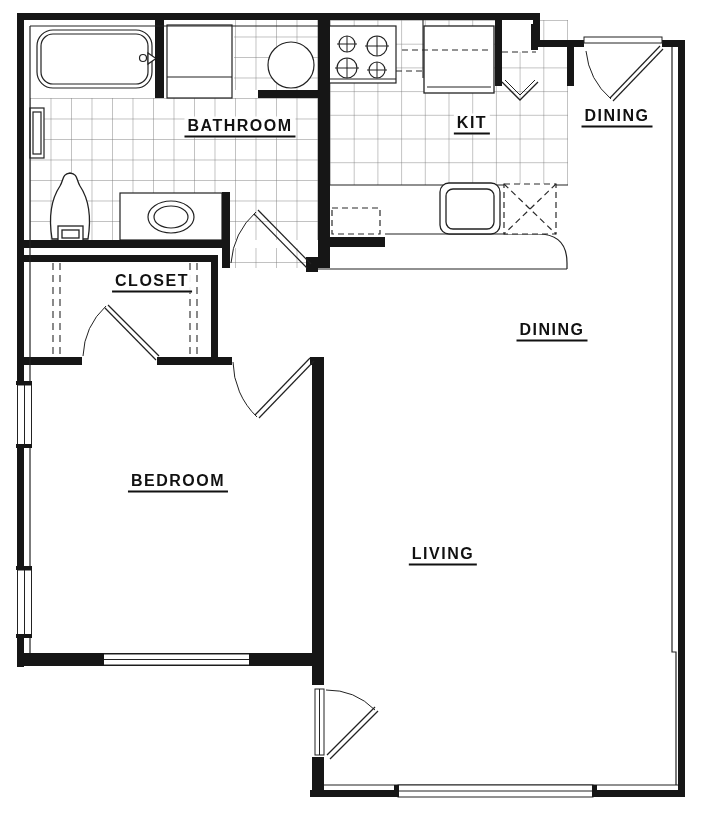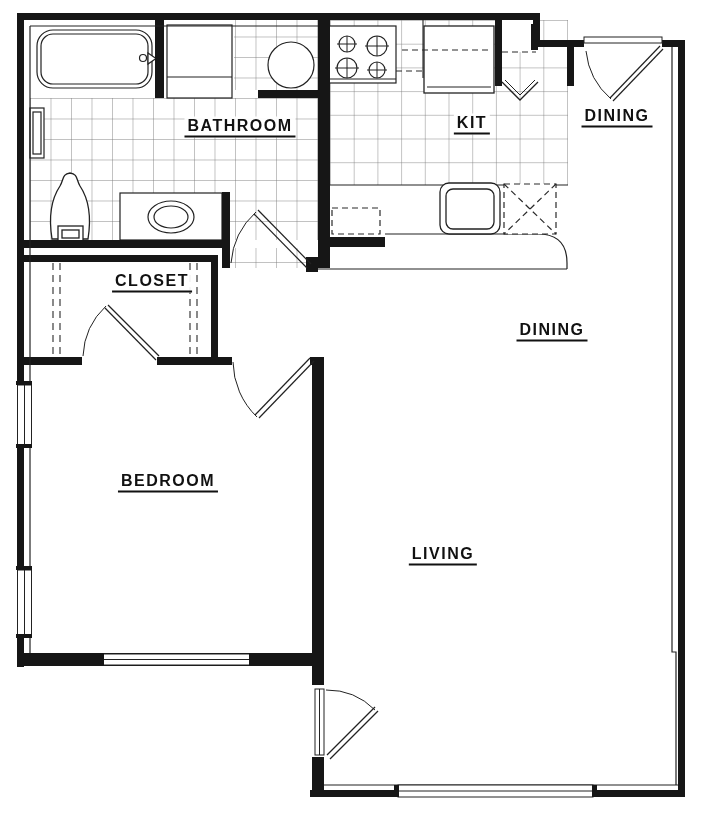--- a/index.html
+++ b/index.html
@@ -209,15 +209,15 @@
     <line x1="190" y1="263" x2="190" y2="356"></line>
         <line x1="197" y1="263" x2="197" y2="356"></line>
   </g>
 </svg>
 
   <div class="room-label" style="left:240px;top:127px">BATHROOM</div>
   <div class="room-label" style="left:472px;top:124px">KIT</div>
   <div class="room-label" style="left:617px;top:117px">DINING</div>
   <div class="room-label" style="left:152px;top:282px">CLOSET</div>
   <div class="room-label" style="left:552px;top:331px">DINING</div>
-  <div class="room-label" style="left:168px;top:482px">BEDROOM</div>
+  <div class="room-label" style="left:178px;top:482px">BEDROOM</div>
   <div class="room-label" style="left:443px;top:555px">LIVING</div>
 </div>
 
 </body></html>

